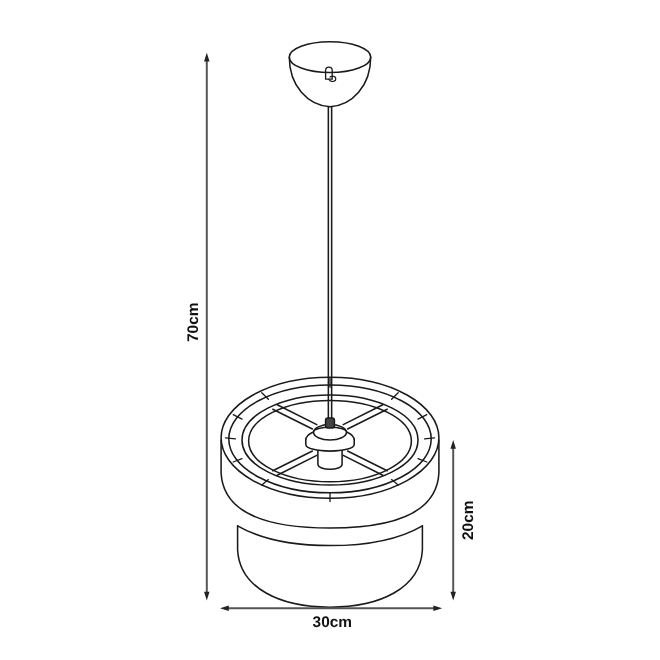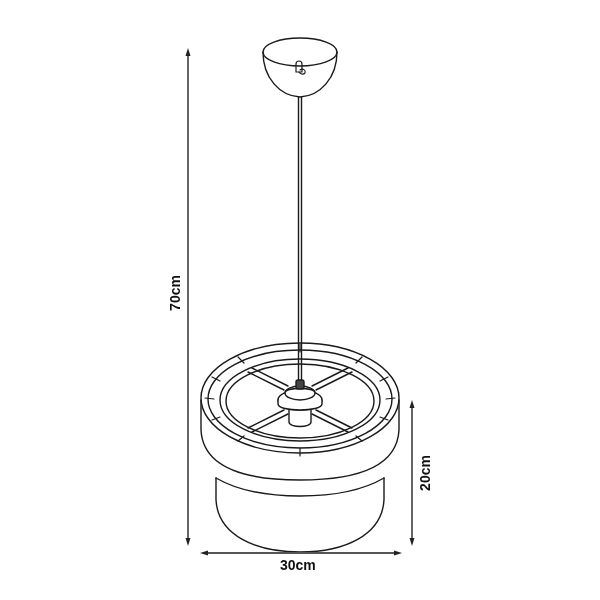--- a/index.html
+++ b/index.html
@@ -95,13 +95,13 @@
     <g>
       <line x1="204" y1="553" x2="398" y2="553"></line>
       <polygon points="200,553 208,550.5 208,555.5" stroke="none"></polygon>
       <polygon points="402,553 394,550.5 394,555.5" stroke="none"></polygon>
     </g>
   </g>
 </svg>
 
 <div class="dim-label vert" style="left:155px; top:285px; width:40px; text-align:center;">70cm</div>
 <div class="dim-label vert" style="left:405px; top:465px; width:40px; text-align:center;">20cm</div>
-<div class="dim-label" style="left:280px; top:557px; width:40px; text-align:left;">30cm</div>
+<div class="dim-label" style="left:280px; top:557px; width:40px; text-align:right;">30cm</div>
 
 </body></html>

